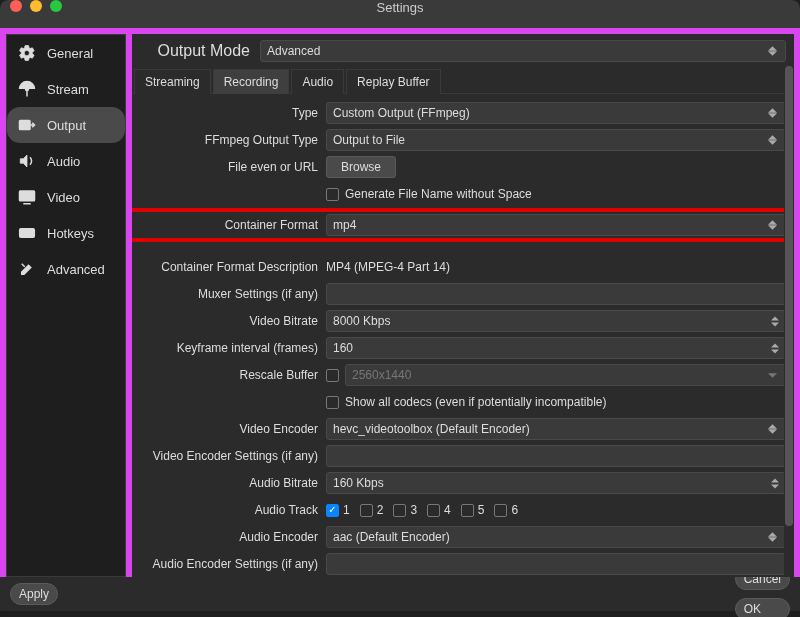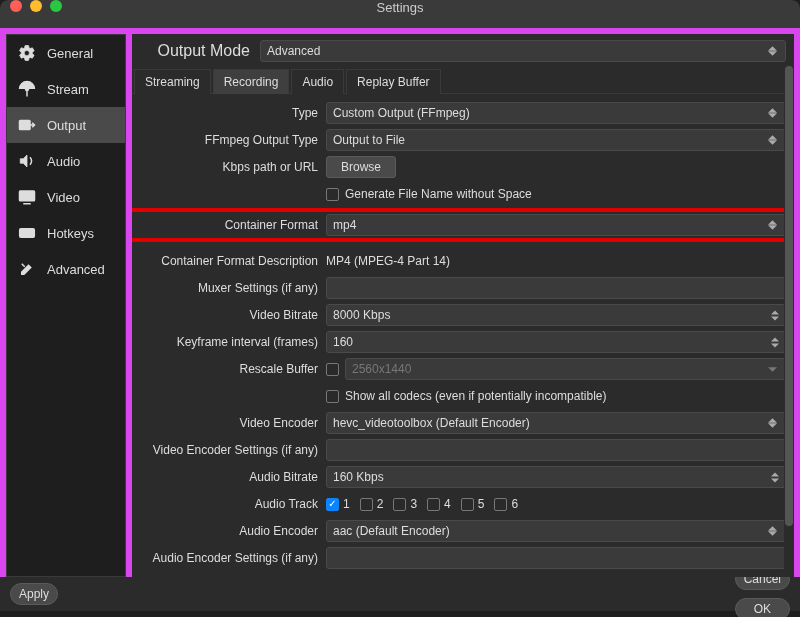--- a/index.html
+++ b/index.html
@@ -13,21 +13,21 @@
   .light.yellow { background: #febc2e; }
   .light.green { background: #28c840; }
   .title { position: absolute; left: 50%; transform: translateX(-50%); font-size: 13px; color: #ccc; }
   
   
   .content { display: flex; height: 549px; padding: 6px 6px 0 6px; gap: 6px; background: #d946ef; }
   
   
   .sidebar { width: 120px; background: #1e1e1e; display: flex; flex-direction: column; border: 1px solid #3a3a3a; }
   .sidebar-item { display: flex; align-items: center; gap: 10px; padding: 8px 10px; color: #ddd; font-size: 13px; cursor: pointer; }
-  .sidebar-item.active { background: #4a4a4a; }
+  .sidebar-item.active { background: #4a4a4a; border-radius: 13px; }
   .sidebar-item .icon { width: 20px; height: 20px; display: flex; align-items: center; justify-content: center; }
   .sidebar-item svg { stroke: #ddd; fill: #ddd; }
   
   
   .main { flex: 1; display: flex; flex-direction: column; background: #2b2b2b; overflow: hidden; position: relative; }
   
   
   .output-mode-row { display: flex; align-items: center; gap: 10px; padding: 6px 8px; }
   .output-mode-row .label { width: 110px; text-align: right; font-size: 16px; color: #ddd; }
   .output-mode-row .select { flex: 1; }
@@ -55,24 +55,24 @@
   .input { width: 100%; }
   .disabled { color: #777; }
   .numinput { width: 100%; justify-content: space-between; }
   .spin { display: flex; flex-direction: column; gap: 1px; }
   .spin svg { width: 8px; height: 5px; }
   
   .checkbox { width: 13px; height: 13px; border: 1px solid #777; border-radius: 2px; background: #2a2a2a; display: inline-flex; align-items: center; justify-content: center; flex-shrink:0; }
   .checkbox.checked { background: #0a84ff; border-color: #0a84ff; }
   .checkbox.checked::after { content: "✓"; color: white; font-size: 10px; line-height: 1; }
   
-  .btn { background: #4a4a4a; color: #ddd; border: 1px solid #5a5a5a; height: 22px; font-size: 12px; padding: 0 14px; border-radius: 3px; display: flex; align-items: center; cursor: pointer; justify-content: center; }
-  
-  
-  .highlight-row { outline: 4px solid #e00000; outline-offset: -2px; padding: 4px 4px; margin: 2px -4px 10px -4px; }
+  .btn { background: #4a4a4a; color: #ddd; border: 1px solid #5a5a5a; height: 22px; font-size: 12px; padding: 0 14px; border-radius: 3px; display: flex; align-items: center; cursor: pointer; }
+  
+  
+  .highlight-row { outline: 4px solid #e00000; outline-offset: -2px; padding: 4px 4px; margin: 2px -4px 16px -4px; }
   
   
   .scrollbar-track { position: absolute; right: 0; top: 32px; bottom: 0; width: 10px; background: #2b2b2b; }
   .scrollbar-thumb { position: absolute; right: 1px; top: 0; width: 8px; height: 460px; background: #555; border-radius: 4px; }
   
   
   .footer { height: 34px; background: #2b2b2b; display: flex; align-items: center; padding: 0 10px; justify-content: space-between; }
   .footer .right { display: flex; gap: 8px; flex-direction: column; }
   .footer .btn { padding: 0 8px; border-radius: 11px; }
   
@@ -217,21 +217,21 @@
                 </svg>
                 <svg viewBox="0 0 10 5">
                   <path d="M0 0 L5 5 L10 0 Z" fill="#aaa"></path>
                 </svg>
               </span>
           </div>
         </div>
       </div>
 
       <div class="form-row">
-        <div class="label">Kbps path or URL</div>
+        <div class="label">File even or URL</div>
         <div class="value">
           <div class="btn">
               <span>Browse</span>
             </div>
         </div>
       </div>
 
       <div class="form-row">
         <div class="label"></div>
         <div class="value">

